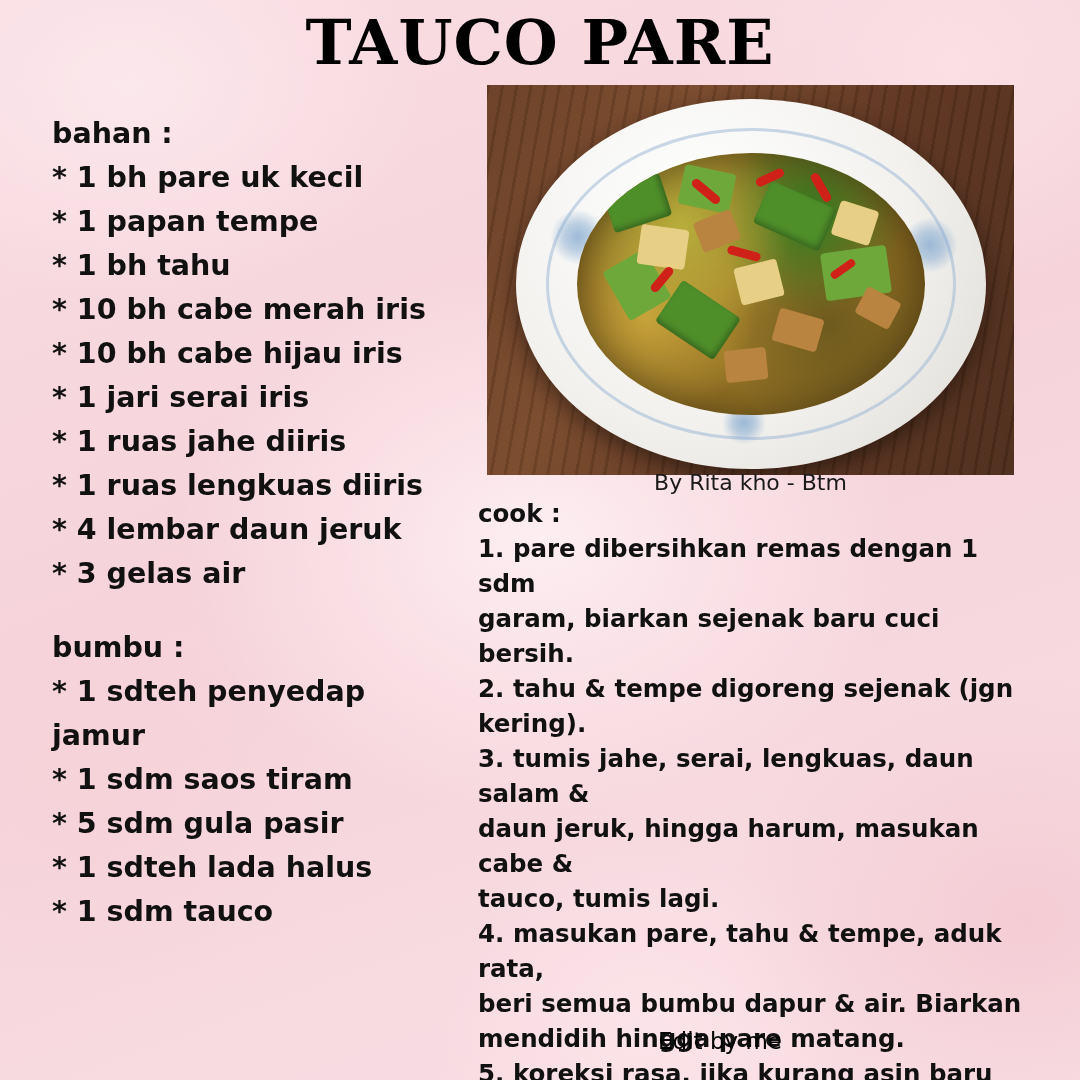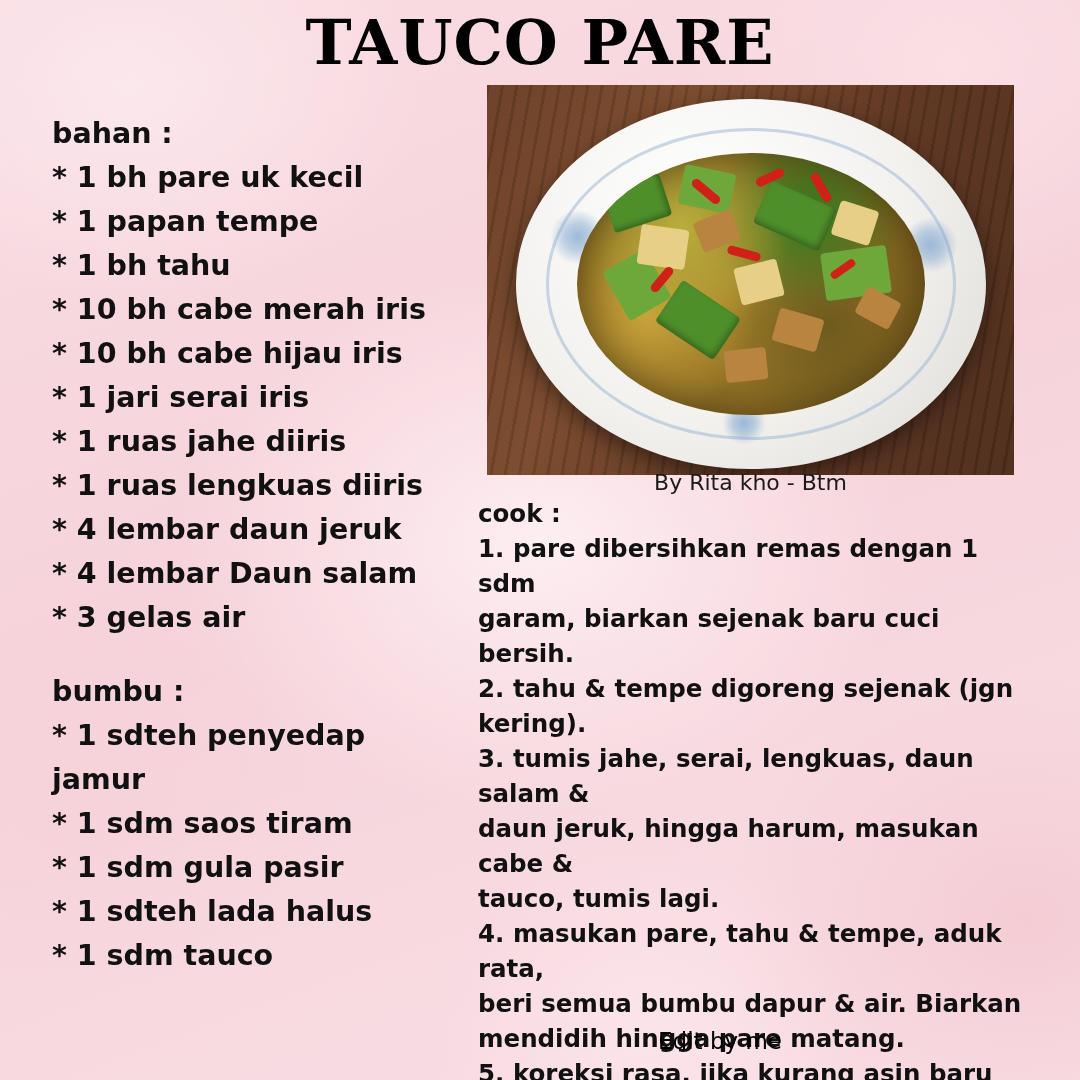--- a/index.html
+++ b/index.html
@@ -197,28 +197,27 @@
     <div class="ing-line">bahan :</div>
     <div class="ing-line">* 1 bh pare uk kecil</div>
     <div class="ing-line">* 1 papan tempe</div>
     <div class="ing-line">* 1 bh tahu</div>
     <div class="ing-line">* 10 bh cabe merah iris</div>
     <div class="ing-line">* 10 bh cabe hijau iris</div>
     <div class="ing-line">* 1 jari serai iris</div>
     <div class="ing-line">* 1 ruas jahe diiris</div>
     <div class="ing-line">* 1 ruas lengkuas diiris</div>
     <div class="ing-line">* 4 lembar daun jeruk</div>
-    <div class="ing-line">* 4 lembar Daun salam</div>
     <div class="ing-line">* 3 gelas air</div>
     <div class="spacer"></div>
     <div class="ing-line">bumbu :</div>
     <div class="ing-line">* 1 sdteh penyedap
 jamur</div>
     <div class="ing-line">* 1 sdm saos tiram</div>
-    <div class="ing-line">* 1 sdm gula pasir</div>
+    <div class="ing-line">* 5 sdm gula pasir</div>
     <div class="ing-line">* 1 sdteh lada halus</div>
     <div class="ing-line">* 1 sdm tauco</div>
   </div>
 
   <div class="photo-wrap">
     <div class="photo">
       <div class="wood-grain"></div>
       <div class="plate">
         <div class="plate-ring"></div>
         <div class="plate-flower pf1"></div>

